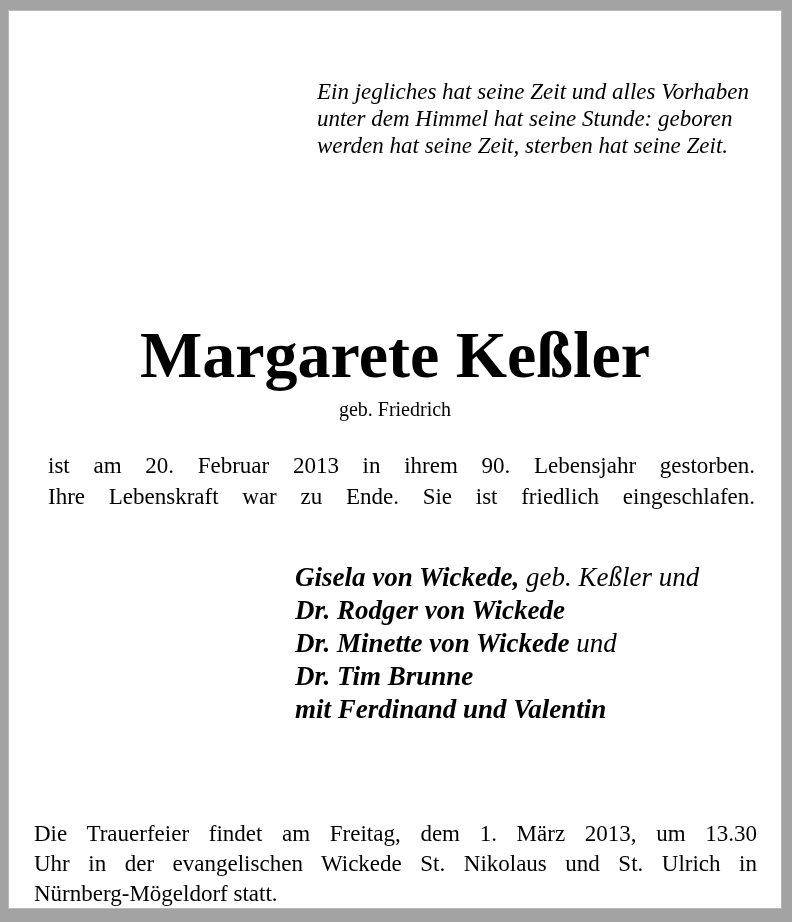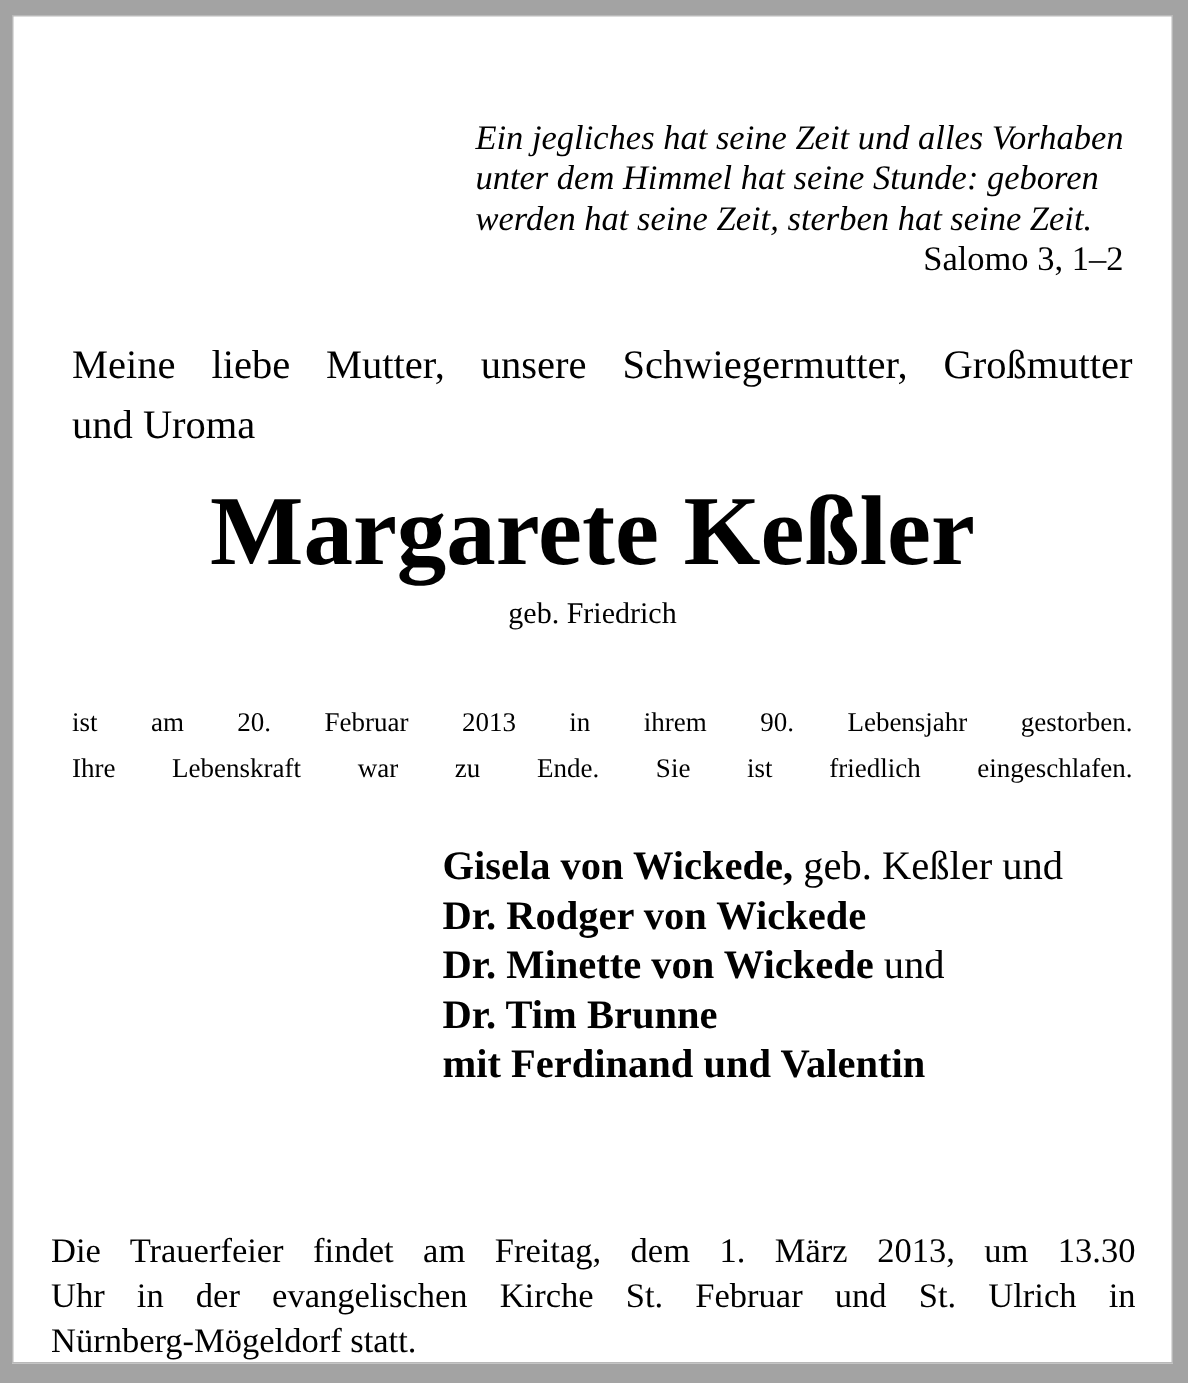--- a/index.html
+++ b/index.html
@@ -61,34 +61,33 @@
     text-align: center;
     font-size: 20px;
     line-height: 28px;
   }
   
   .obituary {
     position: absolute;
     top: 440px;
     left: 40px;
     width: 707px;
-    font-size: 18px;
+    font-size: 23px;
     line-height: 31px;
-    margin-top: 16px;
   }
   
   .mourners {
     position: absolute;
     top: 551px;
     left: 287px;
     font-size: 27px;
     line-height: 33px;
     font-weight: bold;
   }
-  .mourners .line { white-space: nowrap; }
+  .mourners .line { white-space: nowrap; font-style: italic; }
   .mourners .reg { font-weight: normal; }
   
   .funeral {
     position: absolute;
     top: 809px;
     left: 26px;
     width: 723px;
     font-size: 23px;
     line-height: 30px;
   }
@@ -101,45 +100,40 @@
 </head>
 <body>
 
 <div class="frame">
   <div class="paper">
 
     <div class="scripture">
       <div class="line">Ein jegliches hat seine Zeit und alles Vorhaben</div>
       <div class="line">unter dem Himmel hat seine Stunde: geboren</div>
       <div class="line">werden hat seine Zeit, sterben hat seine Zeit.</div>
-      <div class="line attribution">Salomo 3, 1–2</div>
     </div>
 
-    <div class="salutation">
-      <div class="fill">Meine liebe Mutter, unsere Schwiegermutter, Großmutter</div>
-      <div>und Uroma</div>
-    </div>
 
     <h1 class="deceased-name">Margarete Keßler</h1>
 
     <div class="maiden-name">geb. Friedrich</div>
 
     <div class="obituary">
       <div class="fill">ist am 20. Februar 2013 in ihrem 90. Lebensjahr gestorben.</div>
       <div class="fill">Ihre Lebenskraft war zu Ende. Sie ist friedlich eingeschlafen.</div>
     </div>
 
     <div class="mourners">
       <div class="line"><span>Gisela von Wickede,</span><span class="reg"> geb. Keßler und</span></div>
       <div class="line"><span>Dr. Rodger von Wickede</span><span class="reg"></span></div>
       <div class="line"><span>Dr. Minette von Wickede</span><span class="reg"> und</span></div>
       <div class="line"><span>Dr. Tim Brunne</span><span class="reg"></span></div>
       <div class="line"><span>mit Ferdinand und Valentin</span><span class="reg"></span></div>
     </div>
 
     <div class="funeral">
       <div class="fill">Die Trauerfeier findet am Freitag, dem 1. März 2013, um 13.30</div>
-      <div class="fill">Uhr in der evangelischen Kirche St. Februar und St. Ulrich in</div>
+      <div class="fill">Uhr in der evangelischen Wickede St. Nikolaus und St. Ulrich in</div>
       <div>Nürnberg-Mögeldorf statt.</div>
     </div>
 
   </div>
 </div>
 
 </body></html>

